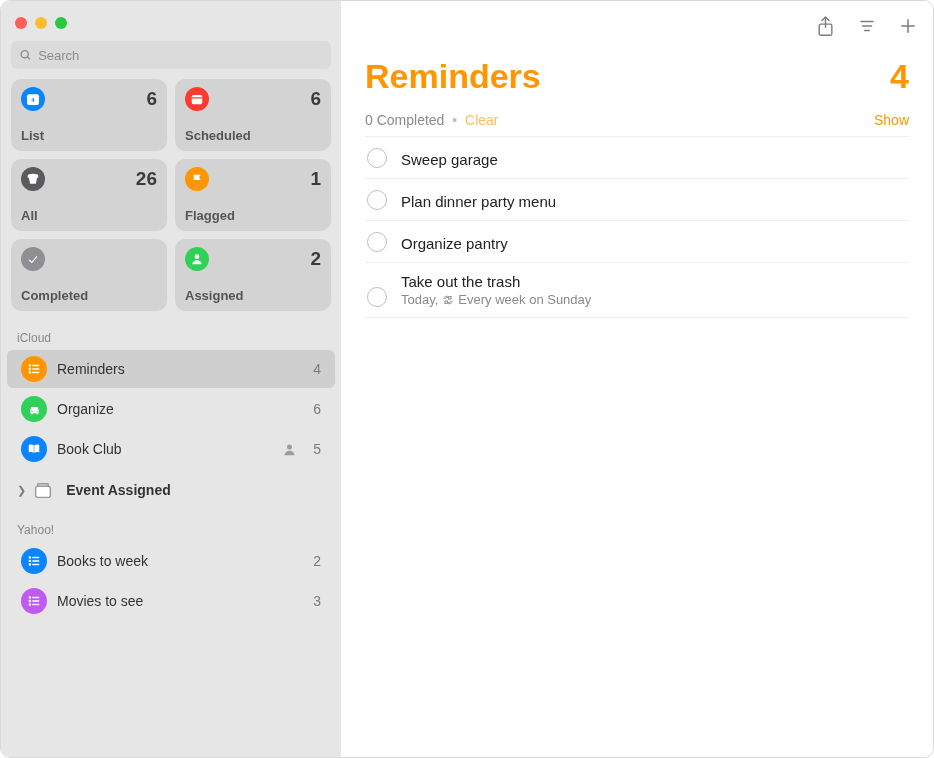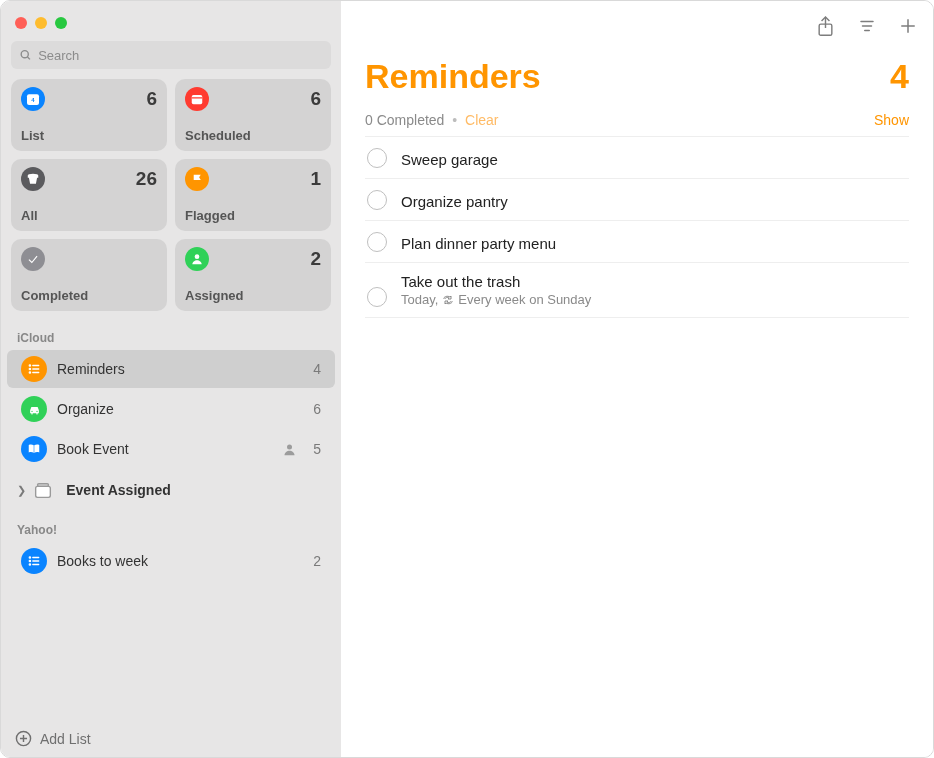--- a/index.html
+++ b/index.html
@@ -51,21 +51,21 @@
   .smart-icon {
     width: 24px; height: 24px; border-radius: 50%;
     display: flex; align-items: center; justify-content: center;
     color: #fff; font-size: 13px;
     flex-shrink:0;
   }
   .smart-count { font-size: 19px; font-weight: 700; color: #3b3b3b; }
   .smart-label { font-size: 13px; color: #555; font-weight: 600; margin-top: 2px; }
 
   .section-header {
-    font-size: 12px; color: #888; font-weight: 700;
+    font-size: 12px; color: #888; font-weight: 400;
     padding: 12px 16px 4px 16px;
   }
 
   .list-rows { display: flex; flex-direction: column; }
   .list-row {
     display: flex; align-items: center;
     padding: 6px 14px 6px 14px;
     margin: 1px 6px; border-radius: 6px;
     cursor: default;
     min-height: 36px;
@@ -252,21 +252,21 @@
           <div class="li-name">Organize</div>
           <div class="li-count">6</div>
         </div>
         <div class="list-row">
           <div class="li-icon" style="background:#0a84ff">
             <svg width="14" height="14" viewBox="0 0 24 24" fill="#fff">
               <path d="M3 5c3-1 6-1 9 1 3-2 6-2 9-1v13c-3-1-6-1-9 1-3-2-6-2-9-1z"></path>
               <line x1="12" y1="6" x2="12" y2="19" stroke="#0a84ff" stroke-width="1"></line>
             </svg>
           </div>
-          <div class="li-name">Book Event</div>
+          <div class="li-name">Book Club</div>
           <span class="shared-ind">
             <svg width="15" height="15" viewBox="0 0 24 24" fill="#9c9c9c">
               <circle cx="12" cy="8" r="4"></circle>
               <path d="M4 21c0-4 4-7 8-7s8 3 8 7z"></path>
             </svg>
           </span>
           <div class="li-count">5</div>
         </div>
         <div class="group-row">
           <span class="chev">❯</span>
@@ -291,33 +291,37 @@
               <line x1="10" y1="6" x2="20" y2="6"></line>
               <circle cx="5" cy="12" r="1" fill="#fff"></circle>
               <line x1="10" y1="12" x2="20" y2="12"></line>
               <circle cx="5" cy="18" r="1" fill="#fff"></circle>
               <line x1="10" y1="18" x2="20" y2="18"></line>
             </svg>
           </div>
           <div class="li-name">Books to week</div>
           <div class="li-count">2</div>
         </div>
-      </div>
-  </div>
-
-  <div class="sidebar-footer">
-    <span class="plus">
-      <svg width="17" height="17" viewBox="0 0 24 24" fill="none" stroke="#6f6f6f" stroke-width="2">
-          <circle cx="12" cy="12" r="10"></circle>
-          <line x1="12" y1="7" x2="12" y2="17"></line>
-          <line x1="7" y1="12" x2="17" y2="12"></line>
-        </svg>
-    </span>
-    <span>Add List</span>
-  </div>
+        <div class="list-row">
+          <div class="li-icon" style="background:#bf5af2">
+            <svg width="14" height="14" viewBox="0 0 24 24" fill="none" stroke="#fff" stroke-width="2.5" stroke-linecap="round">
+              <circle cx="5" cy="6" r="1" fill="#fff"></circle>
+              <line x1="10" y1="6" x2="20" y2="6"></line>
+              <circle cx="5" cy="12" r="1" fill="#fff"></circle>
+              <line x1="10" y1="12" x2="20" y2="12"></line>
+              <circle cx="5" cy="18" r="1" fill="#fff"></circle>
+              <line x1="10" y1="18" x2="20" y2="18"></line>
+            </svg>
+          </div>
+          <div class="li-name">Movies to see</div>
+          <div class="li-count">3</div>
+        </div>
+      </div>
+  </div>
+
 </div>
 
 <div class="main">
   <div class="toolbar">
     <span class="tb-btn">
       <svg width="19" height="21" viewBox="0 0 24 26" fill="none" stroke="#7d7d7d" stroke-width="1.8">
           <path d="M12 2 L12 15"></path>
           <path d="M7 6 L12 1 L17 6"></path>
           <rect x="4" y="10" width="16" height="14" rx="2"></rect>
         </svg>
@@ -353,27 +357,27 @@
     <div class="items" id="items">
         <div class="item">
           <div class="radio"></div>
           <div class="item-body">
             <div class="item-title">Sweep garage</div>
           </div>
         </div>
         <div class="item">
           <div class="radio"></div>
           <div class="item-body">
-            <div class="item-title">Organize pantry</div>
+            <div class="item-title">Plan dinner party menu</div>
           </div>
         </div>
         <div class="item">
           <div class="radio"></div>
           <div class="item-body">
-            <div class="item-title">Plan dinner party menu</div>
+            <div class="item-title">Organize pantry</div>
           </div>
         </div>
         <div class="item">
           <div class="radio"></div>
           <div class="item-body">
             <div class="item-title">Take out the trash</div>
             <div class="item-sub">
               <span>Today,</span>
               <svg width="12" height="12" viewBox="0 0 24 24" fill="none" stroke="#8a8a8a" stroke-width="2">
                 <path d="M3 9c2-4 8-6 13-3l2-2v6h-6l2-2c-3-2-7-1-9 2"></path>

